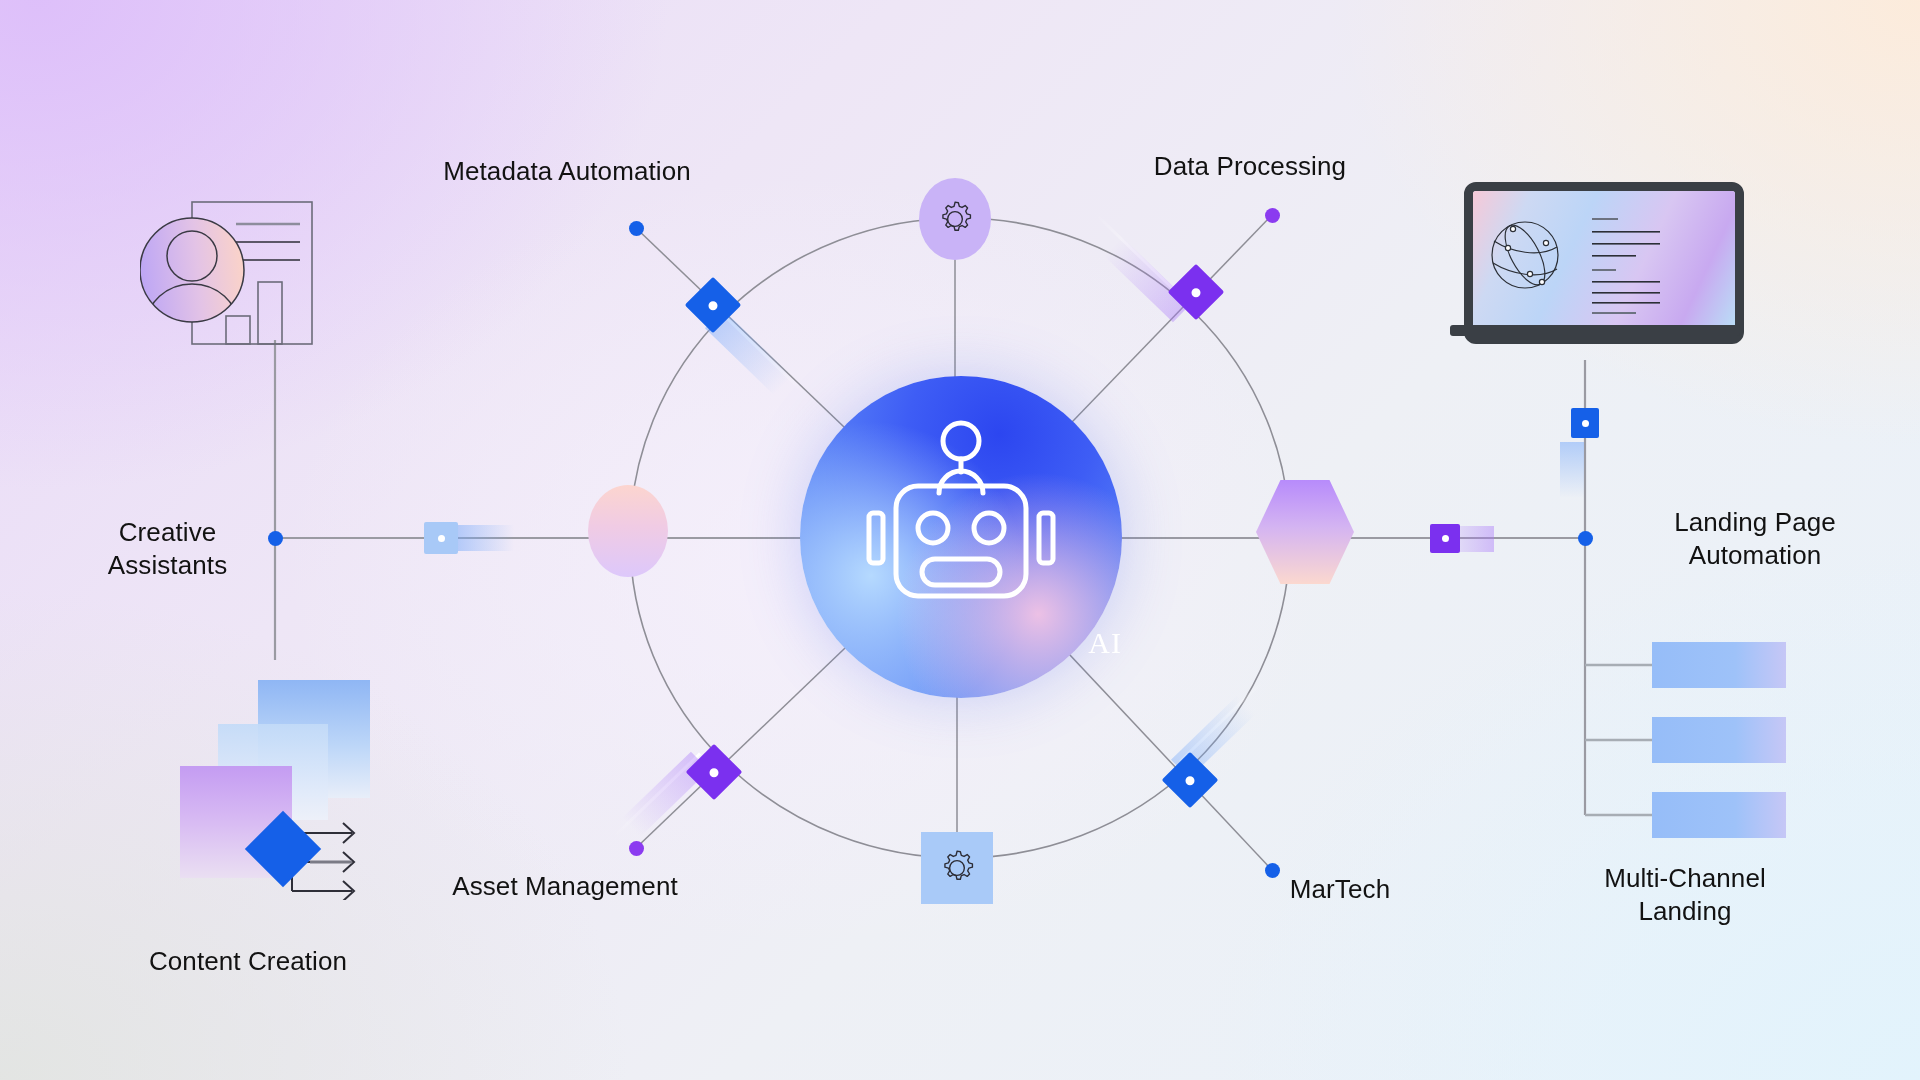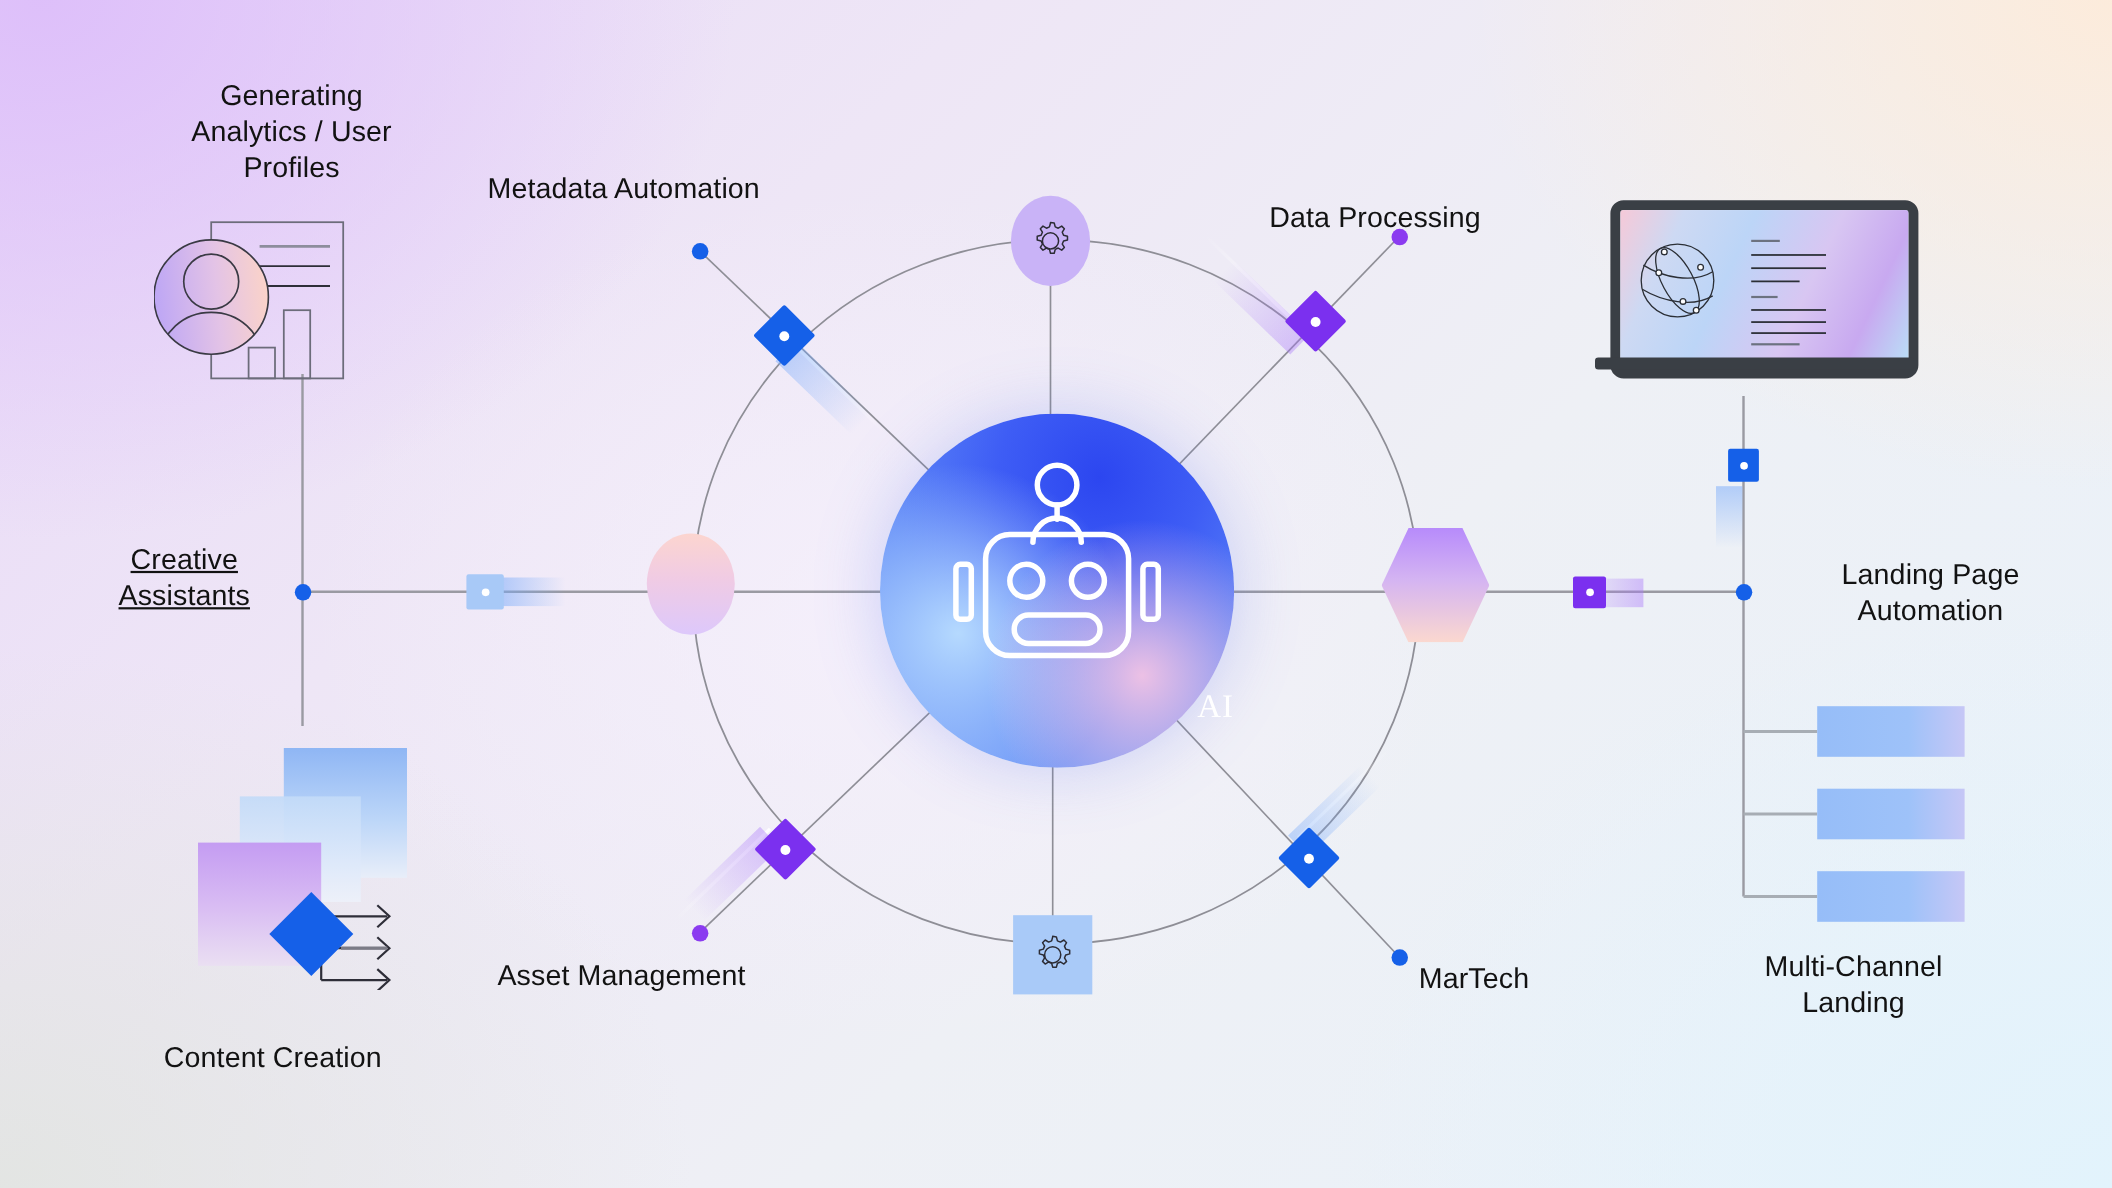--- a/index.html
+++ b/index.html
@@ -306,29 +306,26 @@
         </g>
       </svg>
     </div>
     <div class="base"></div>
   </div>
 
   <div class="mcbar" style="left:1652px;top:642px;"></div>
   <div class="mcbar" style="left:1652px;top:717px;"></div>
   <div class="mcbar" style="left:1652px;top:792px;"></div>
 
-  <div class="label" style="left:150px;top:70px;width:230px;">Generating
-Analytics / User
-Profiles</div>
 
   <div class="label" style="left:412px;top:155px;width:310px;">Metadata Automation</div>
 
-  <div class="label" style="left:1100px;top:150px;width:300px;margin-top:31px;">Data Processing</div>
-
-  <div class="label" style="left:80px;top:492px;width:175px;text-decoration:underline;">Creative
+  <div class="label" style="left:1100px;top:150px;width:300px;">Data Processing</div>
+
+  <div class="label" style="left:80px;top:516px;width:175px;">Creative
 Assistants</div>
 
   <div class="label" style="left:98px;top:945px;width:300px;">Content Creation</div>
 
   <div class="label" style="left:400px;top:870px;width:330px;">Asset Management</div>
 
   <div class="label" style="left:1240px;top:873px;width:200px;">MarTech</div>
 
   <div class="label" style="left:1630px;top:506px;width:250px;text-align:center;">Landing Page
 Automation</div>

